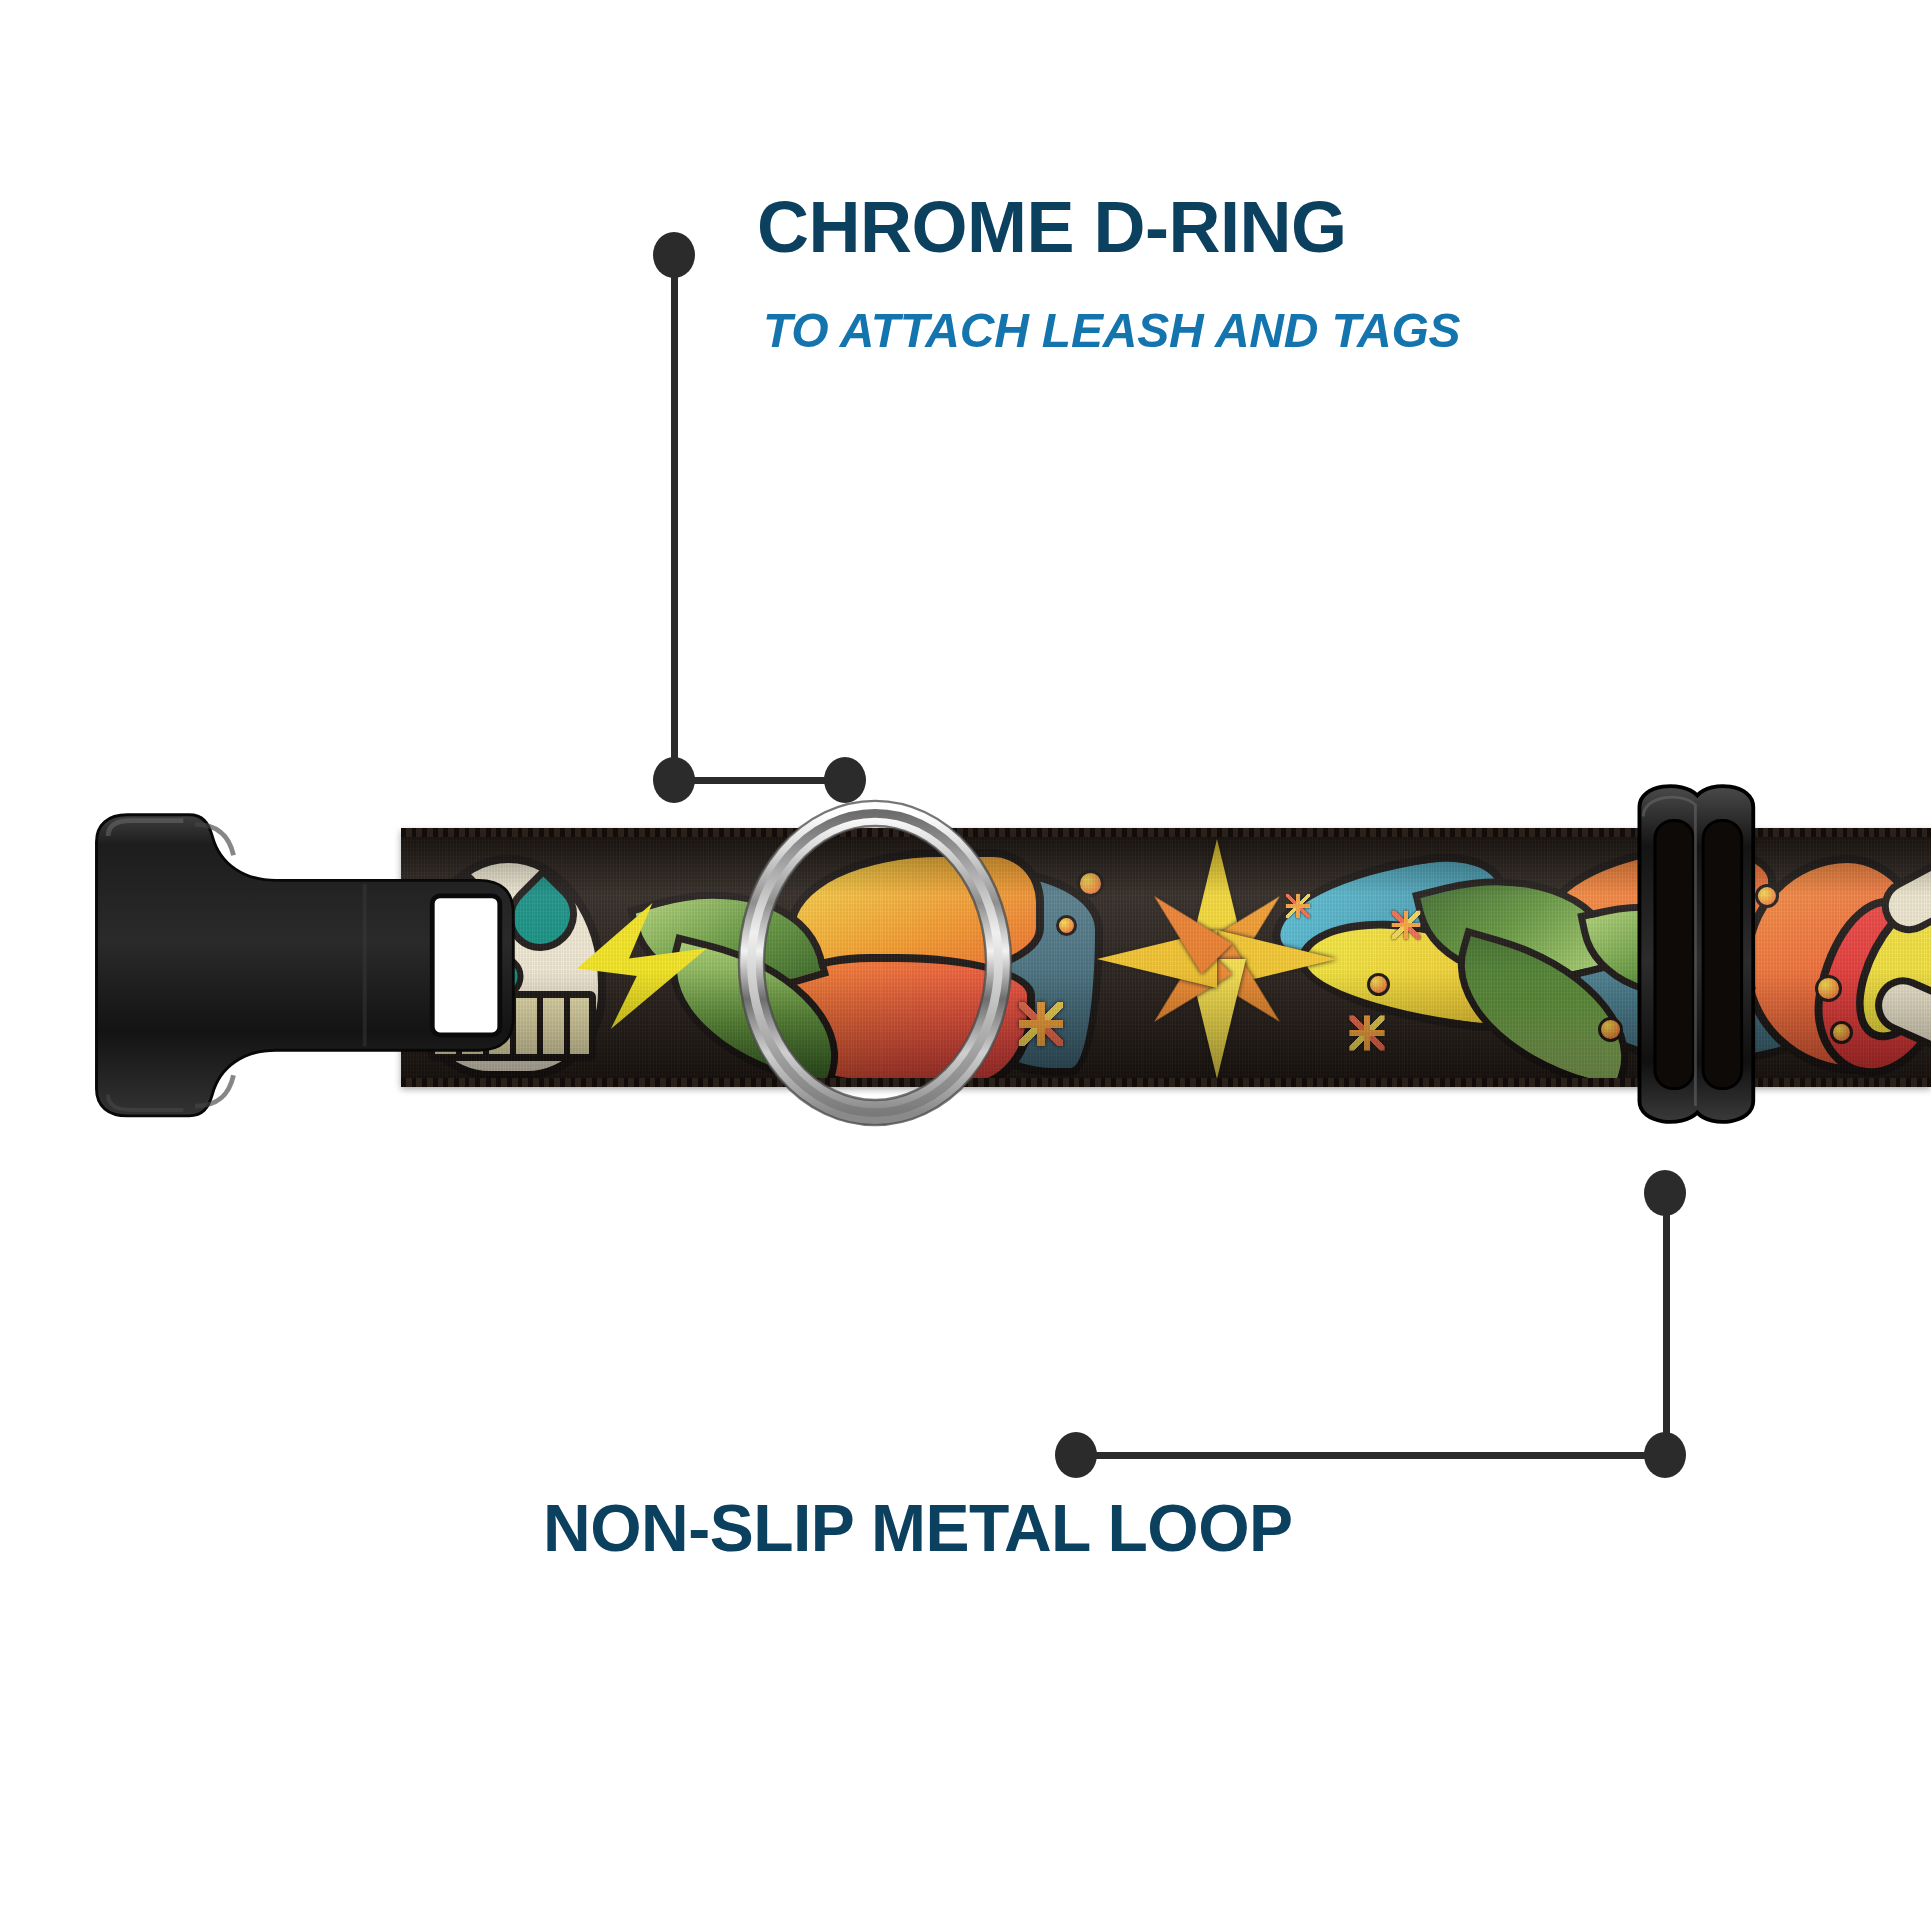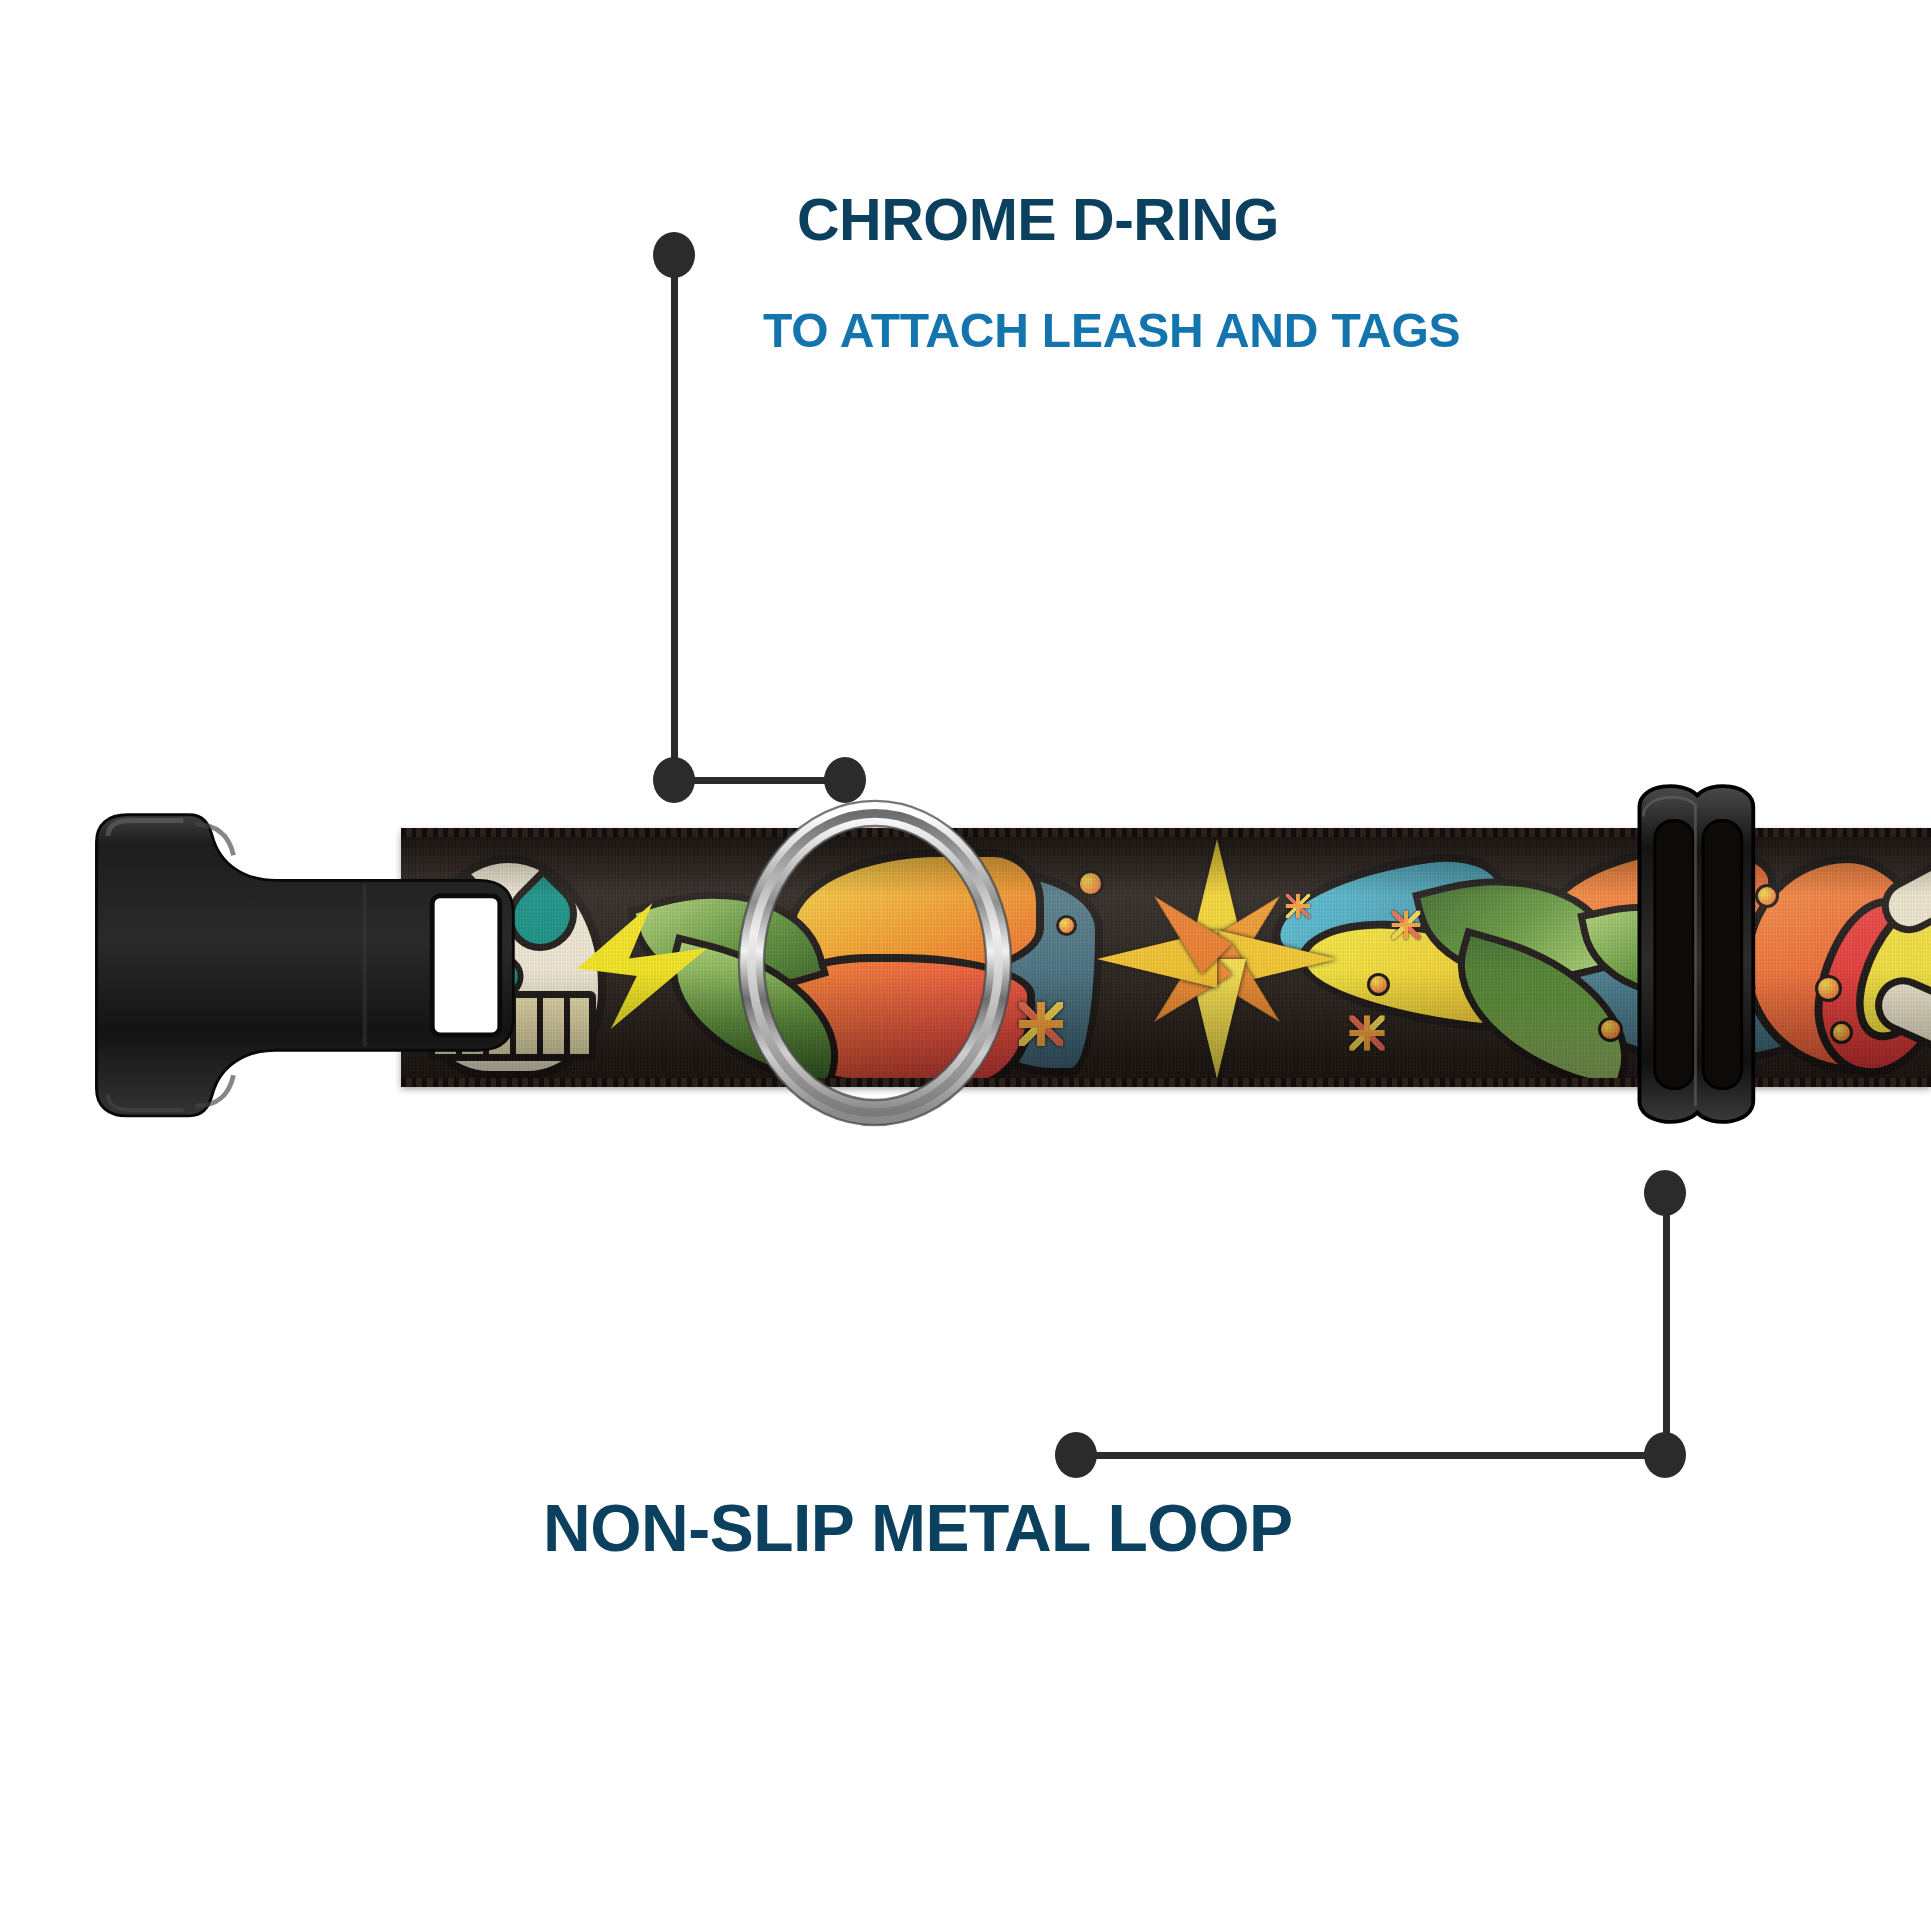--- a/index.html
+++ b/index.html
@@ -27,22 +27,22 @@
   }
   .callout-sub {
     position: absolute;
     font-weight: 700;
     letter-spacing: -0.2px;
     color: #1474ad;
     white-space: nowrap;
     line-height: 1;
   }
 
-  #top-title   { left: 757px;  top: 191px;  font-size: 59px; margin-left: 40px; }
-  #top-sub     { left: 763px;  top: 307px;  font-size: 48px; }
+  #top-title   { left: 757px;  top: 191px;  font-size: 72px; }
+  #top-sub     { left: 763px;  top: 307px;  font-size: 48px; font-style: italic; }
   #bottom-title{ left: 543px;  top: 1495px; font-size: 66px; }
   #bottom-sub  { left: 543px;  top: 1595px; font-size: 48px; }
 
   
   .leader-line {
     position: absolute;
     background: #2b2b2b;
   }
   .leader-dot {
     position: absolute;

